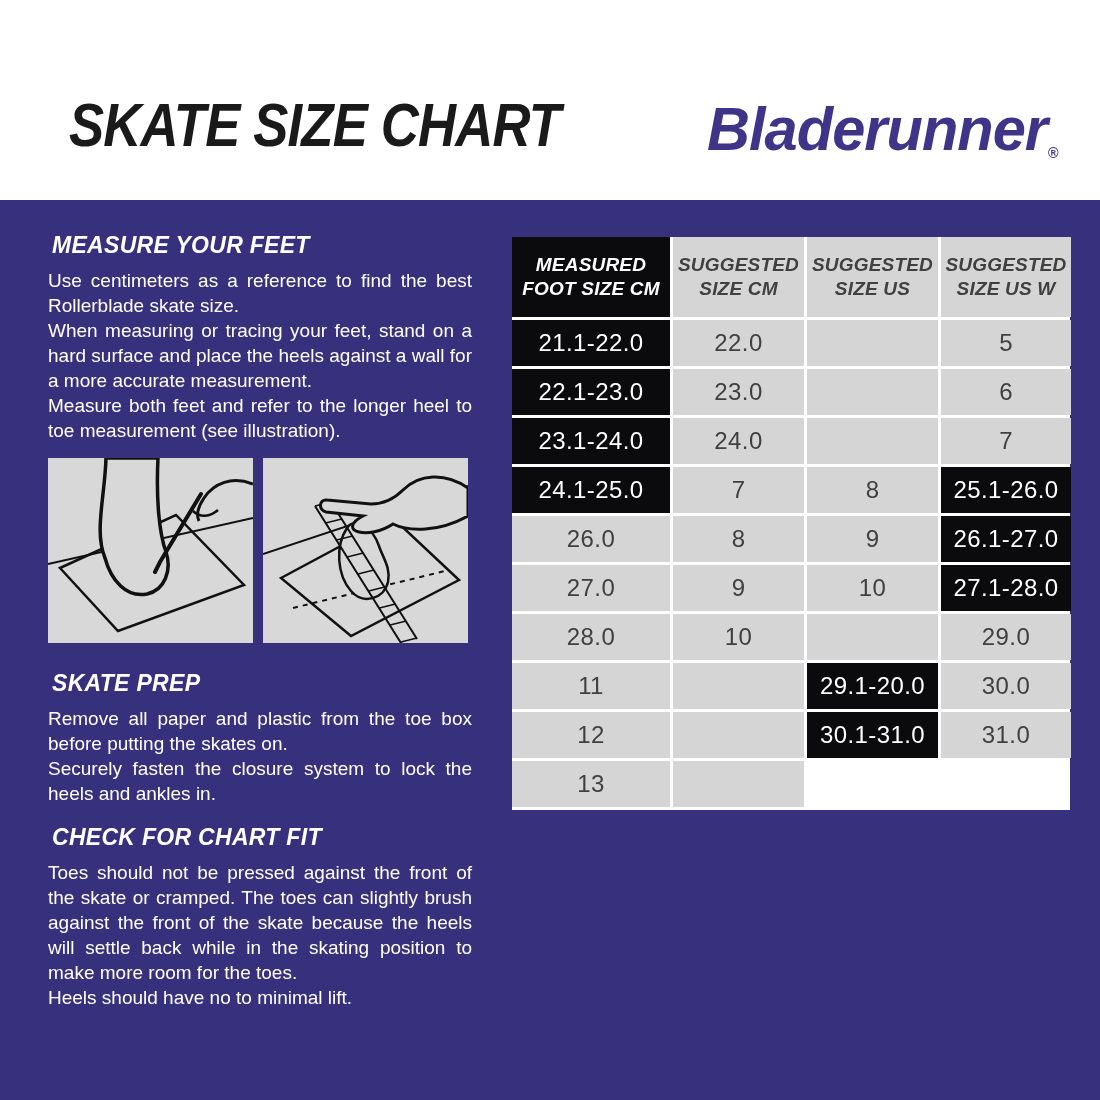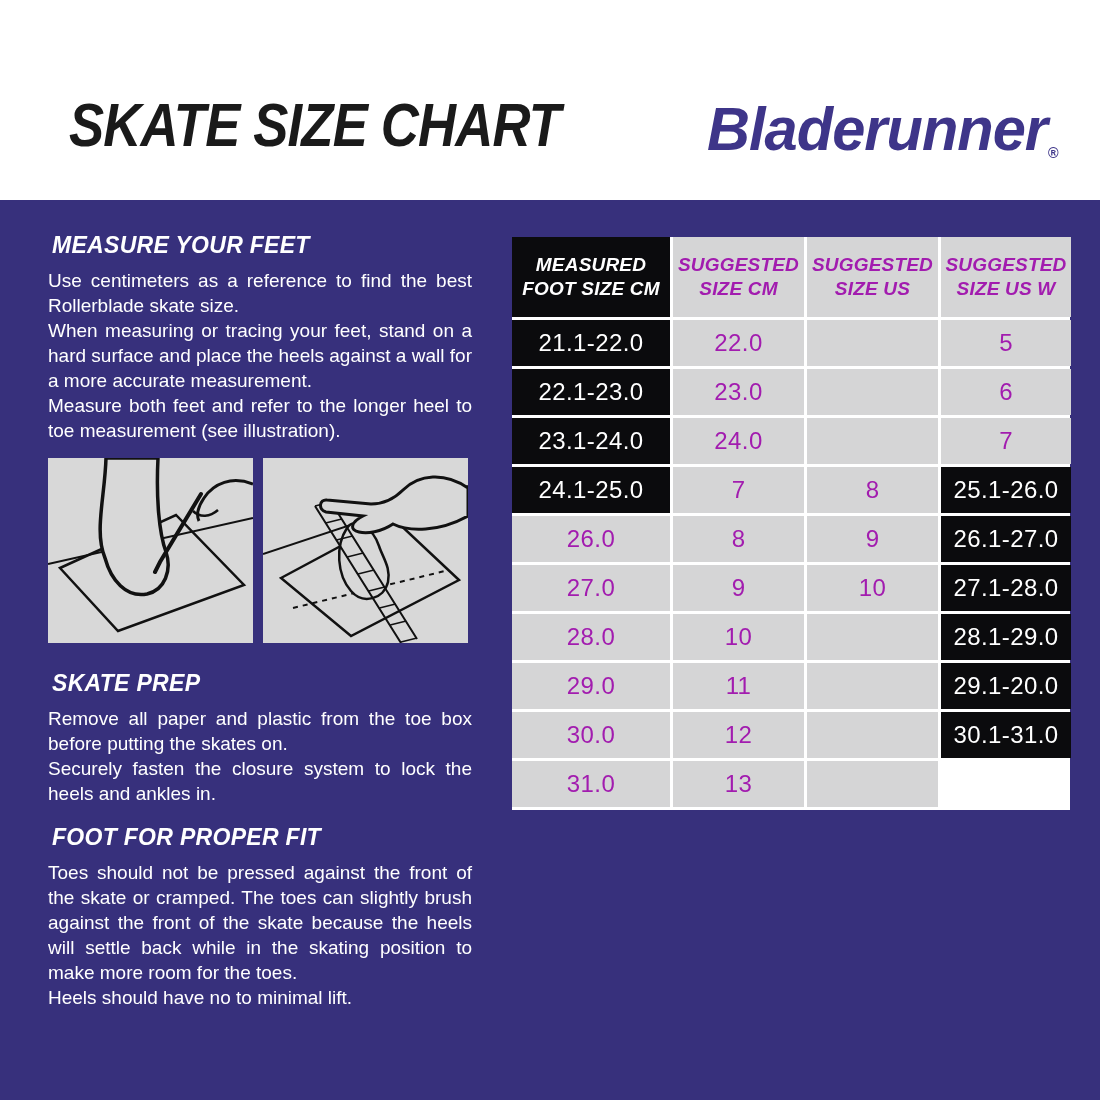--- a/index.html
+++ b/index.html
@@ -53,21 +53,21 @@
     display:grid;
     grid-template-columns:158px 131px 131px 130px;
     grid-auto-rows:46px;
     grid-template-rows:80px;
     gap:3px;
     background:#ffffff;
     padding-bottom:3px;
   }
   .cell { display:flex; align-items:center; justify-content:center; text-align:center; }
   .cell.black { background:#0b0b0d; color:#ffffff; }
-  .cell.gray  { background:#d5d5d6; color:#a21caf; }
+  .cell.gray  { background:#d5d5d6; color:#404040; }
   .cell.head  { font-weight:bold; font-style:italic; font-size:19px; line-height:24px; flex-direction:column; letter-spacing:0.2px;justify-content:center; }
   .cell.body  { font-size:24px; letter-spacing:0.4px; }
 </style>
 </head>
 <body>
 
 <div class="page">
 
   <div class="top-band">
     <div class="page-title">SKATE SIZE CHART</div>
@@ -115,21 +115,21 @@
       </svg>
     </div>
 
     <section class="txt-section" id="sec-prep">
       <h2>SKATE PREP</h2>
       <p>Remove all paper and plastic from the toe box before putting the skates on.</p>
       <p>Securely fasten the closure system to lock the heels and ankles in.</p>
     </section>
 
     <section class="txt-section" id="sec-fit">
-      <h2>FOOT FOR PROPER FIT</h2>
+      <h2>CHECK FOR CHART FIT</h2>
       <p>Toes should not be pressed against the front of the skate or cramped. The toes can slightly brush against the front of the skate because the heels will settle back while in the skating position to make more room for the toes.</p>
       <p>Heels should have no to minimal lift.</p>
     </section>
 
     <div class="size-table">
       <div class="cell black head">
         <span>MEASURED</span>
         <span>FOOT SIZE CM</span>
       </div>
       <div class="cell gray head">
@@ -172,21 +172,20 @@
   <div class="cell black body">26.1-27.0</div>
   <div class="cell gray body">27.0</div>
   <div class="cell gray body">9</div>
   <div class="cell gray body">10</div>
 
   <div class="cell black body">27.1-28.0</div>
   <div class="cell gray body">28.0</div>
   <div class="cell gray body">10</div>
   <div class="cell gray body"></div>
 
-  <div class="cell black body">28.1-29.0</div>
   <div class="cell gray body">29.0</div>
   <div class="cell gray body">11</div>
   <div class="cell gray body"></div>
 
   <div class="cell black body">29.1-20.0</div>
   <div class="cell gray body">30.0</div>
   <div class="cell gray body">12</div>
   <div class="cell gray body"></div>
 
   <div class="cell black body">30.1-31.0</div>

